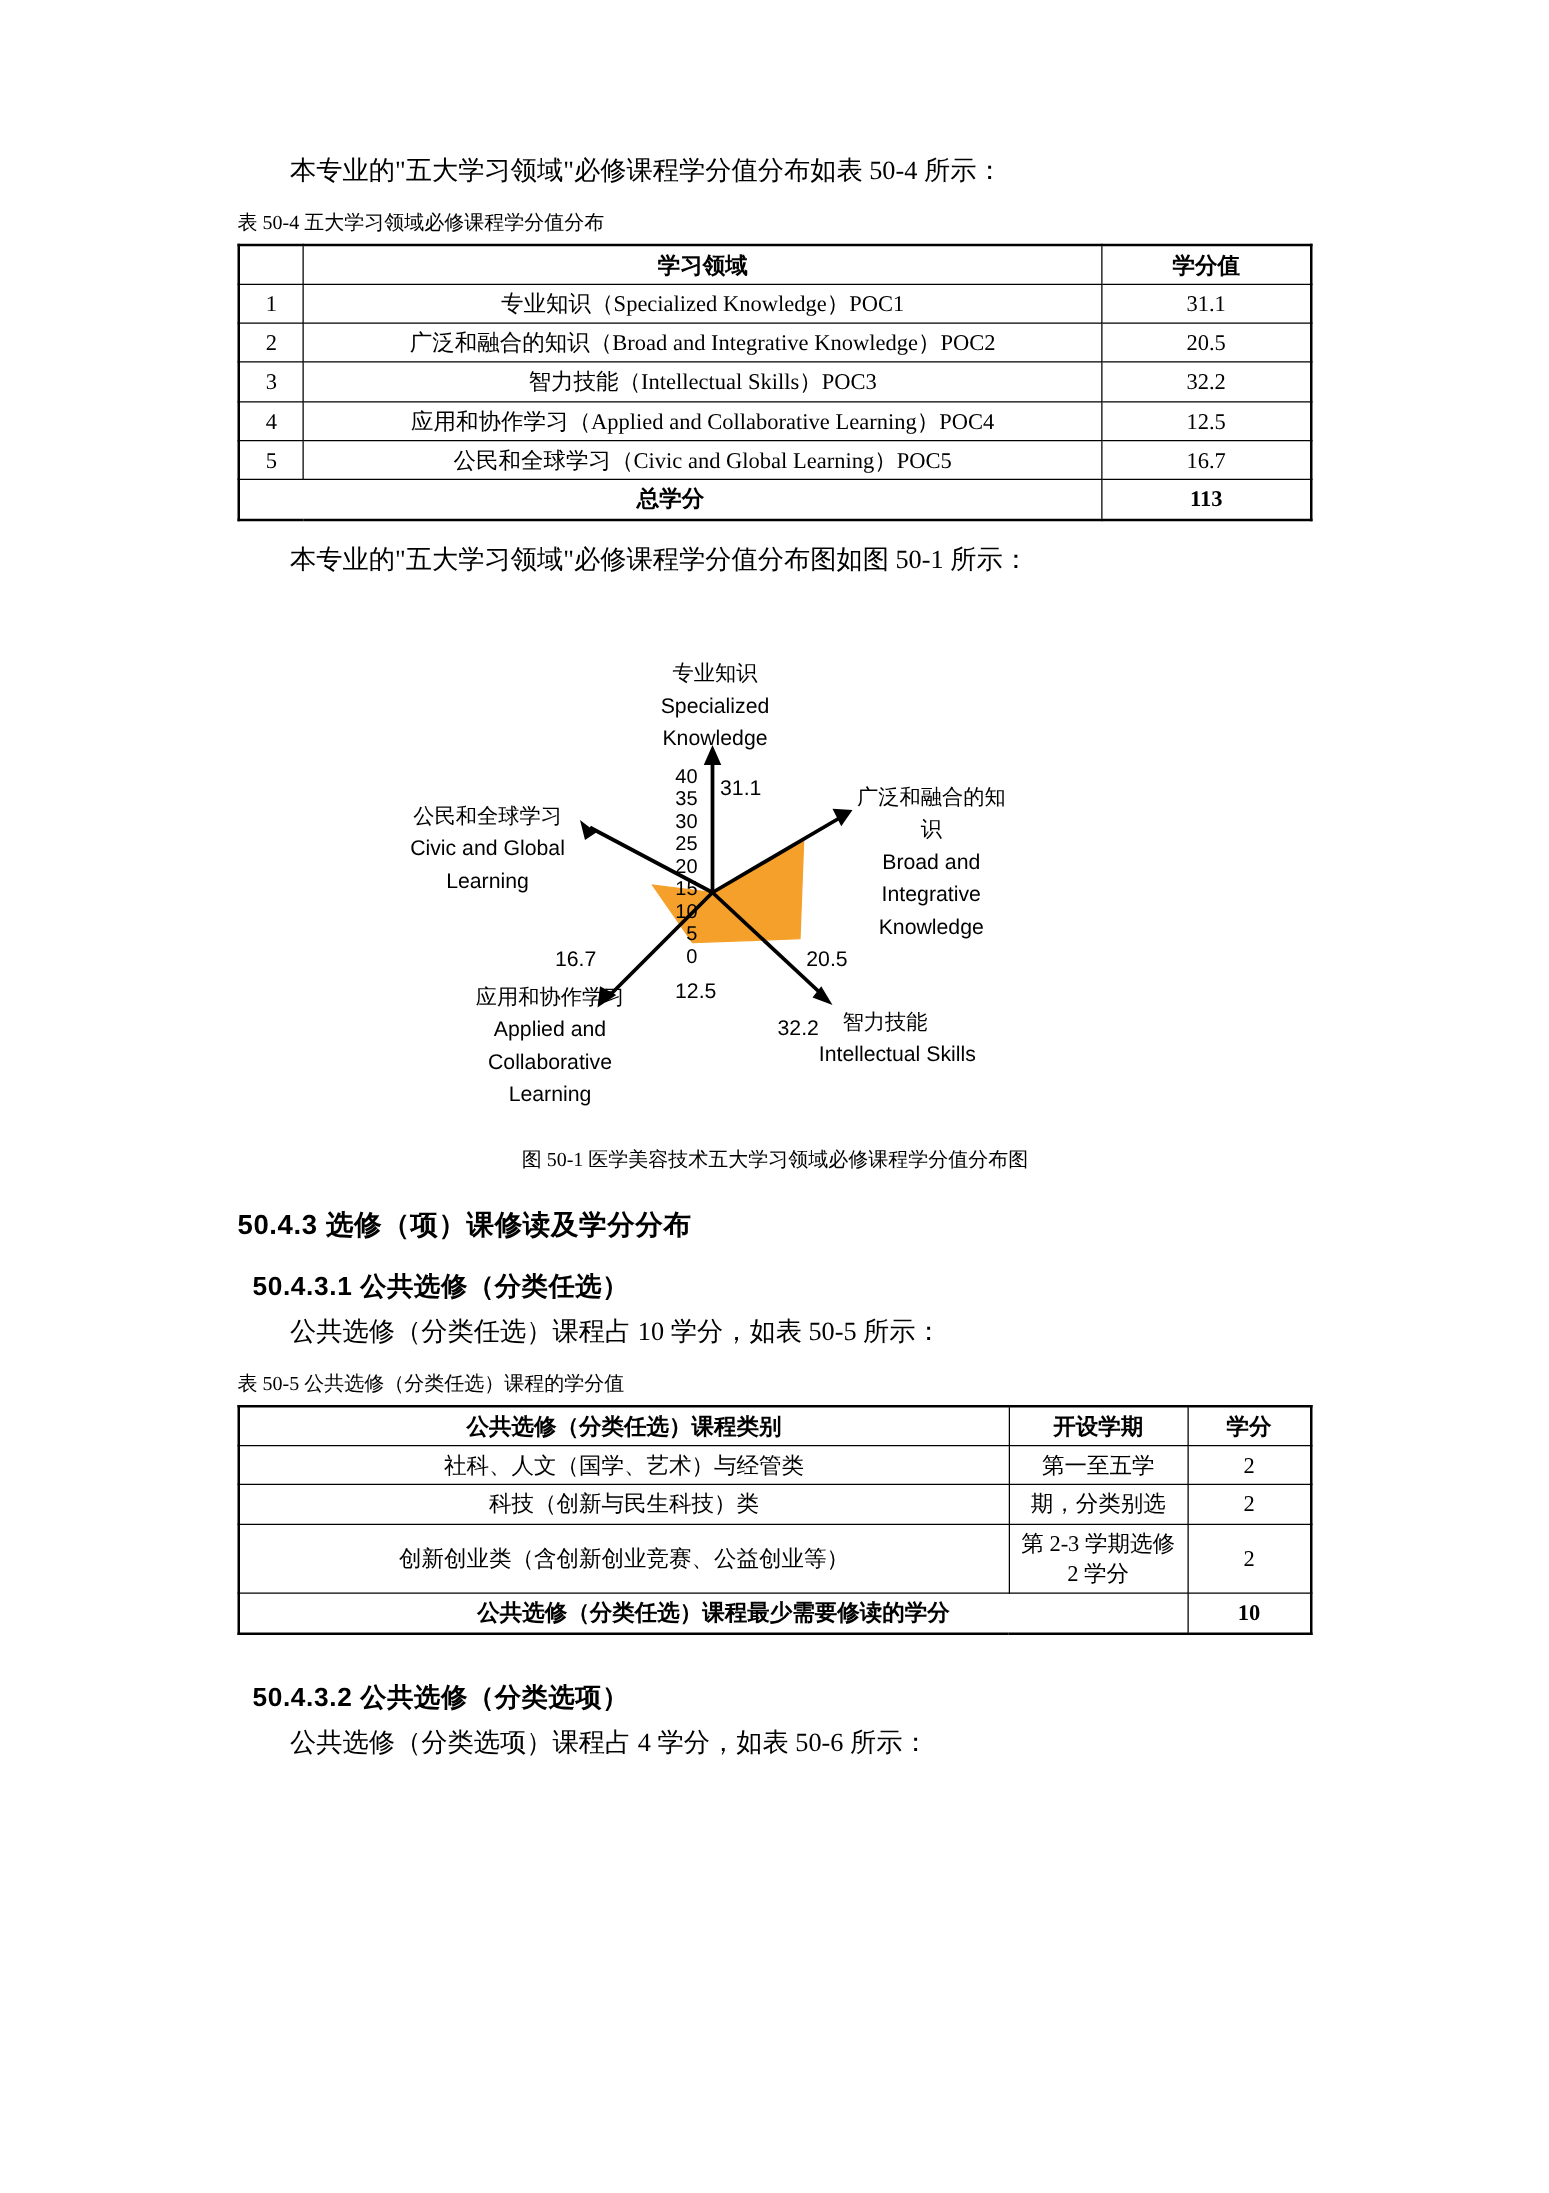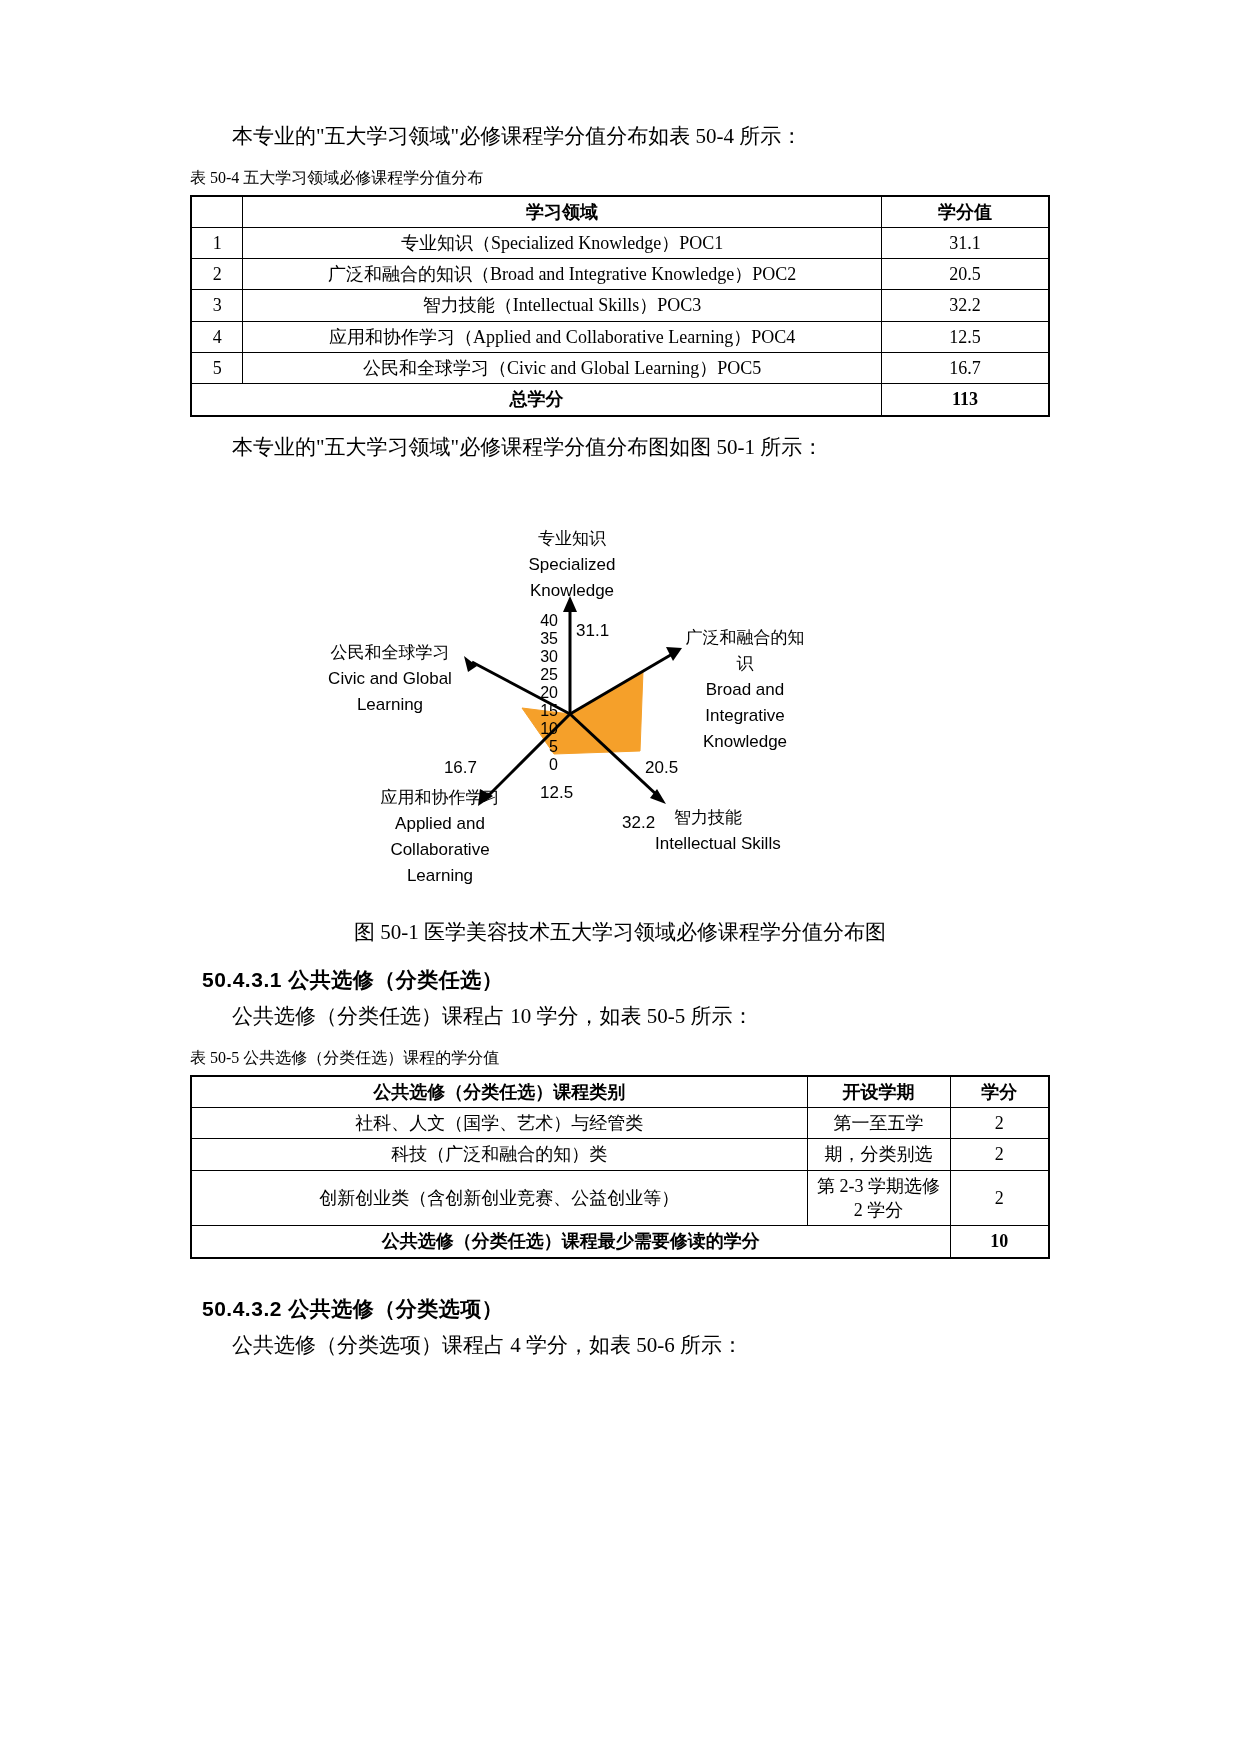--- a/index.html
+++ b/index.html
@@ -66,21 +66,21 @@
     border: 2px solid #000;
   }
   .fig-wrap {
     position: relative;
     width: 860px;
     height: 430px;
     margin-top: 10px;
   }
   .fig-caption {
     text-align: center;
-    font-size: 21px;
+    font-size: 16px;
     margin-top: 10px;
     font-family: "Liberation Serif", serif;
   }
   h3.heading {
     font-size: 22px;
     font-weight: bold;
     font-family: "Liberation Sans", sans-serif;
     margin: 26px 0 6px 0;
     letter-spacing: 0.5px;
   }
@@ -221,20 +221,21 @@
         <g font-size="17" fill="#000" text-anchor="middle">
           <text x="200" y="180">公民和全球学习</text>
           <text x="200" y="206">Civic and Global</text>
           <text x="200" y="232">Learning</text>
         </g>
       </svg>
     </div>
 
     <div class="fig-caption">图 50-1 医学美容技术五大学习领域必修课程学分值分布图</div>
 
+    <h3 class="heading">50.4.3  选修（项）课修读及学分分布</h3>
     <h4 class="heading2">50.4.3.1  公共选修（分类任选）</h4>
 
     <p class="para">公共选修（分类任选）课程占 10 学分，如表 50-5 所示：</p>
 
     <div class="table-caption">表 50-5  公共选修（分类任选）课程的学分值</div>
 
     <table class="doc-table t2 outer-border">
       <colgroup>
           <col class="c1">
           <col class="c2">
@@ -247,21 +248,21 @@
           <th>学分</th>
         </tr>
       </thead>
       <tbody>
         <tr>
           <td>社科、人文（国学、艺术）与经管类</td>
           <td>第一至五学</td>
           <td>2</td>
         </tr>
         <tr>
-          <td>科技（广泛和融合的知）类</td>
+          <td>科技（创新与民生科技）类</td>
           <td>期，分类别选</td>
           <td>2</td>
         </tr>
         <tr>
           <td style="padding:14px 4px">创新创业类（含创新创业竞赛、公益创业等）</td>
           <td>第 2-3 学期选修 2 学分</td>
           <td>2</td>
         </tr>
         <tr class="row-total">
           <td colspan="2">公共选修（分类任选）课程最少需要修读的学分</td>

